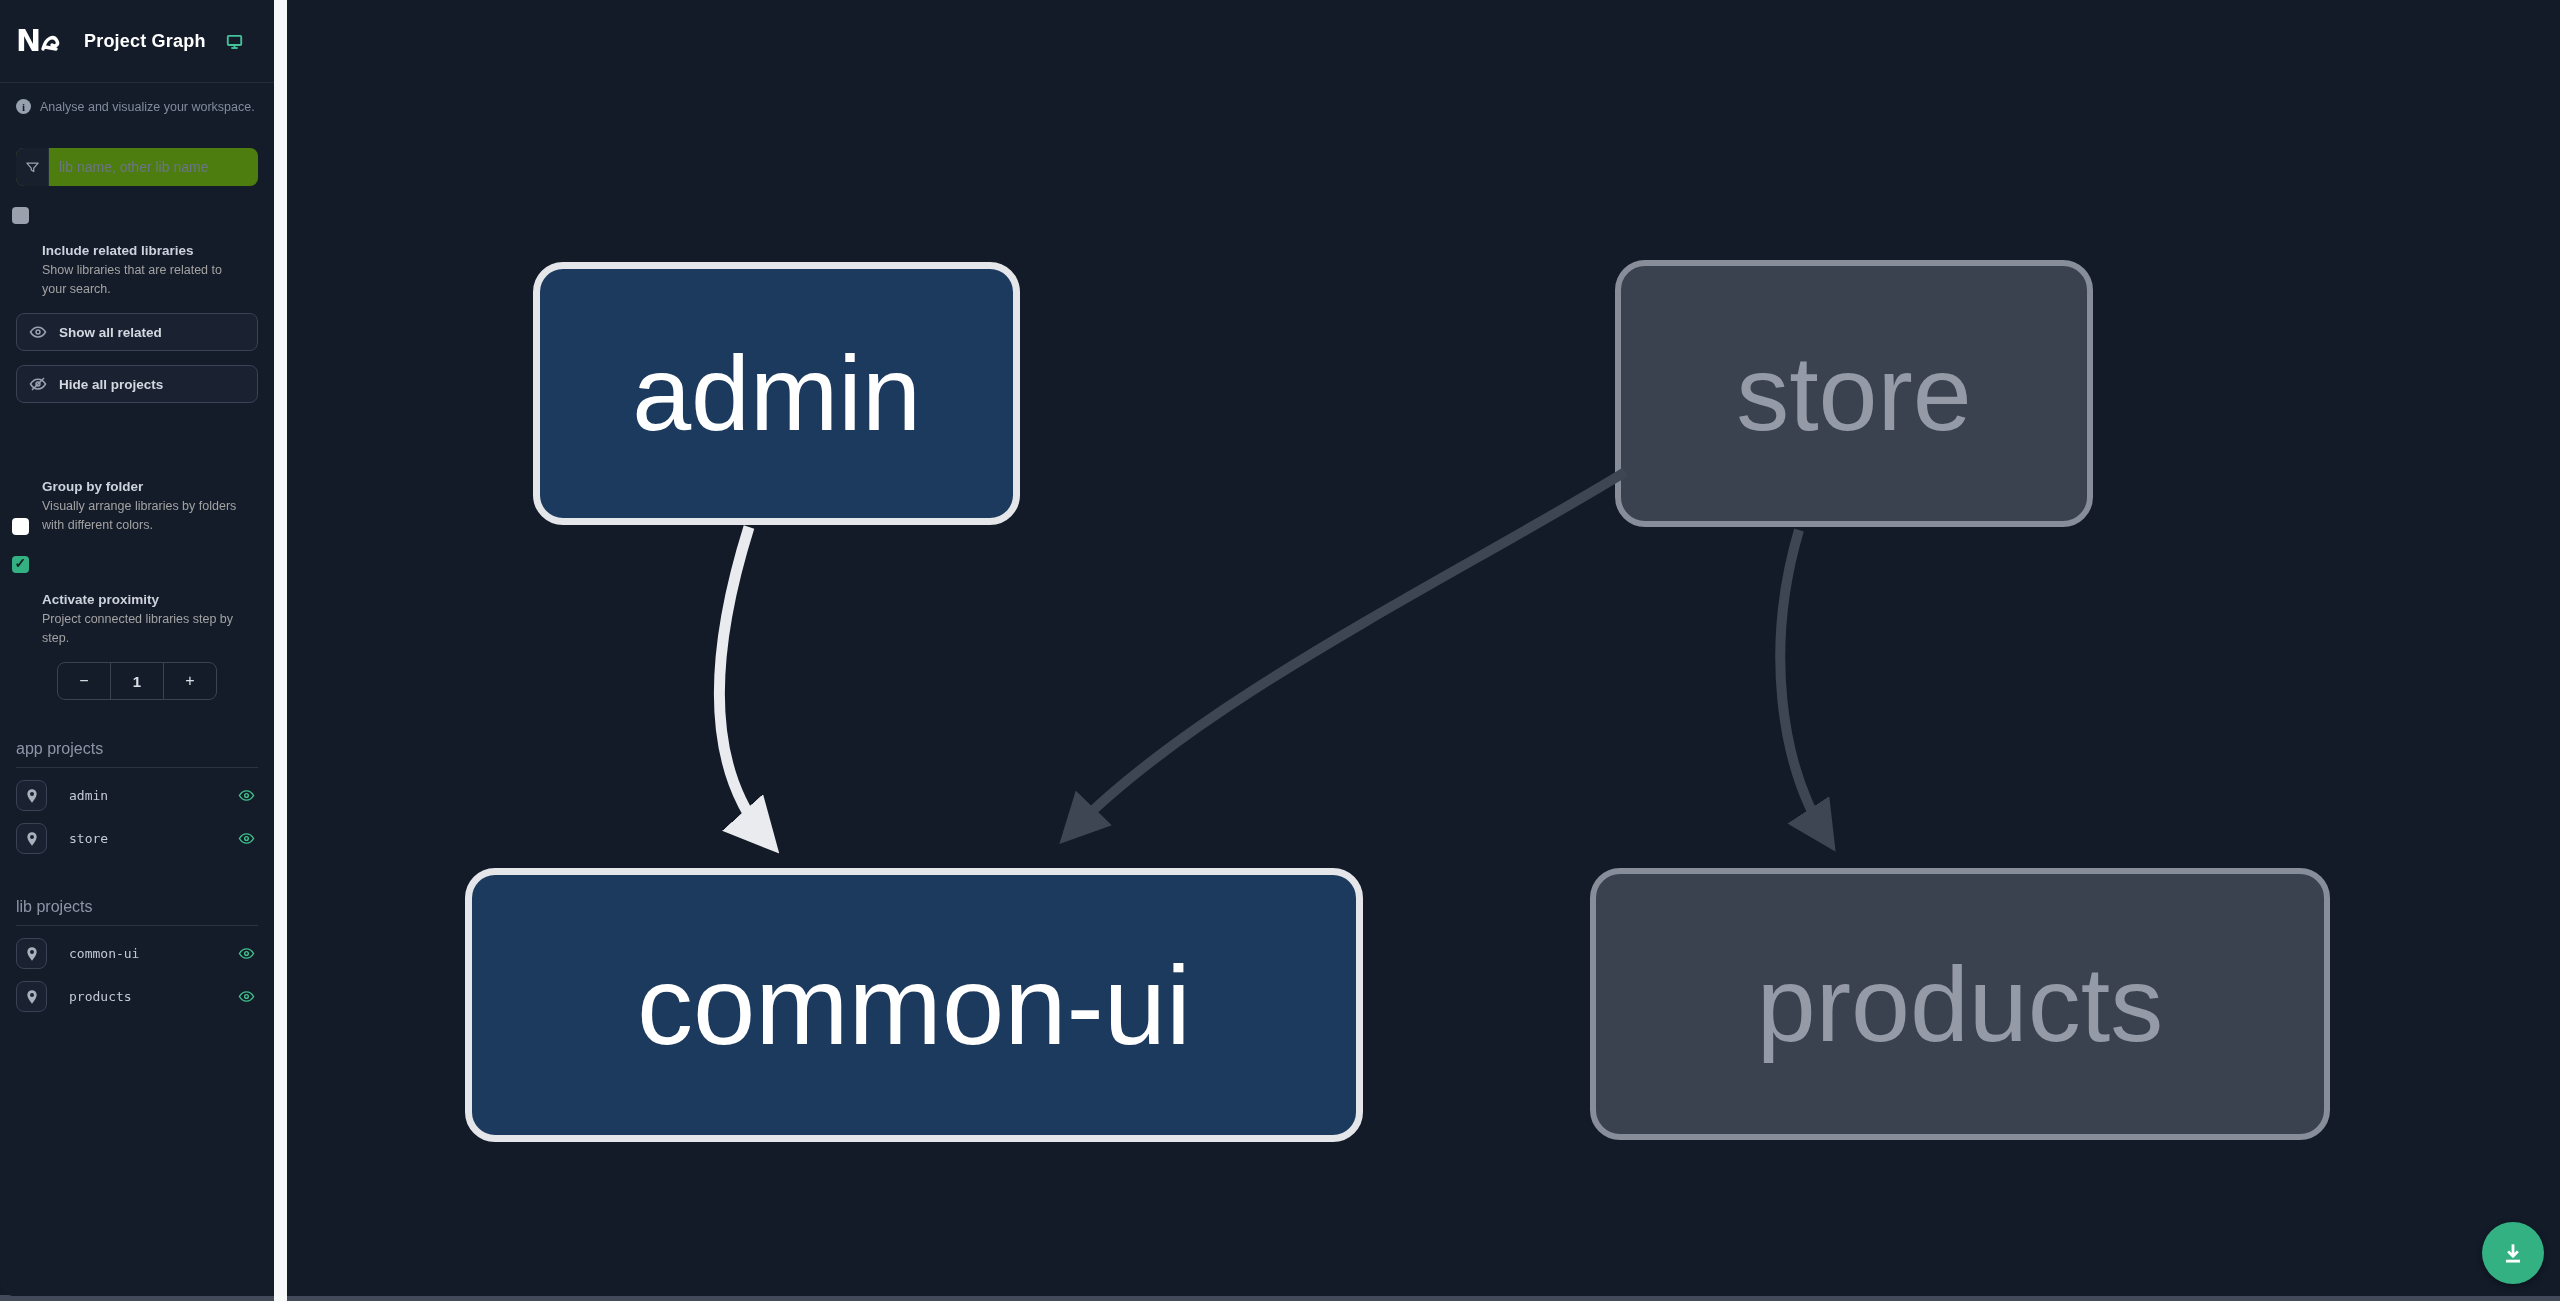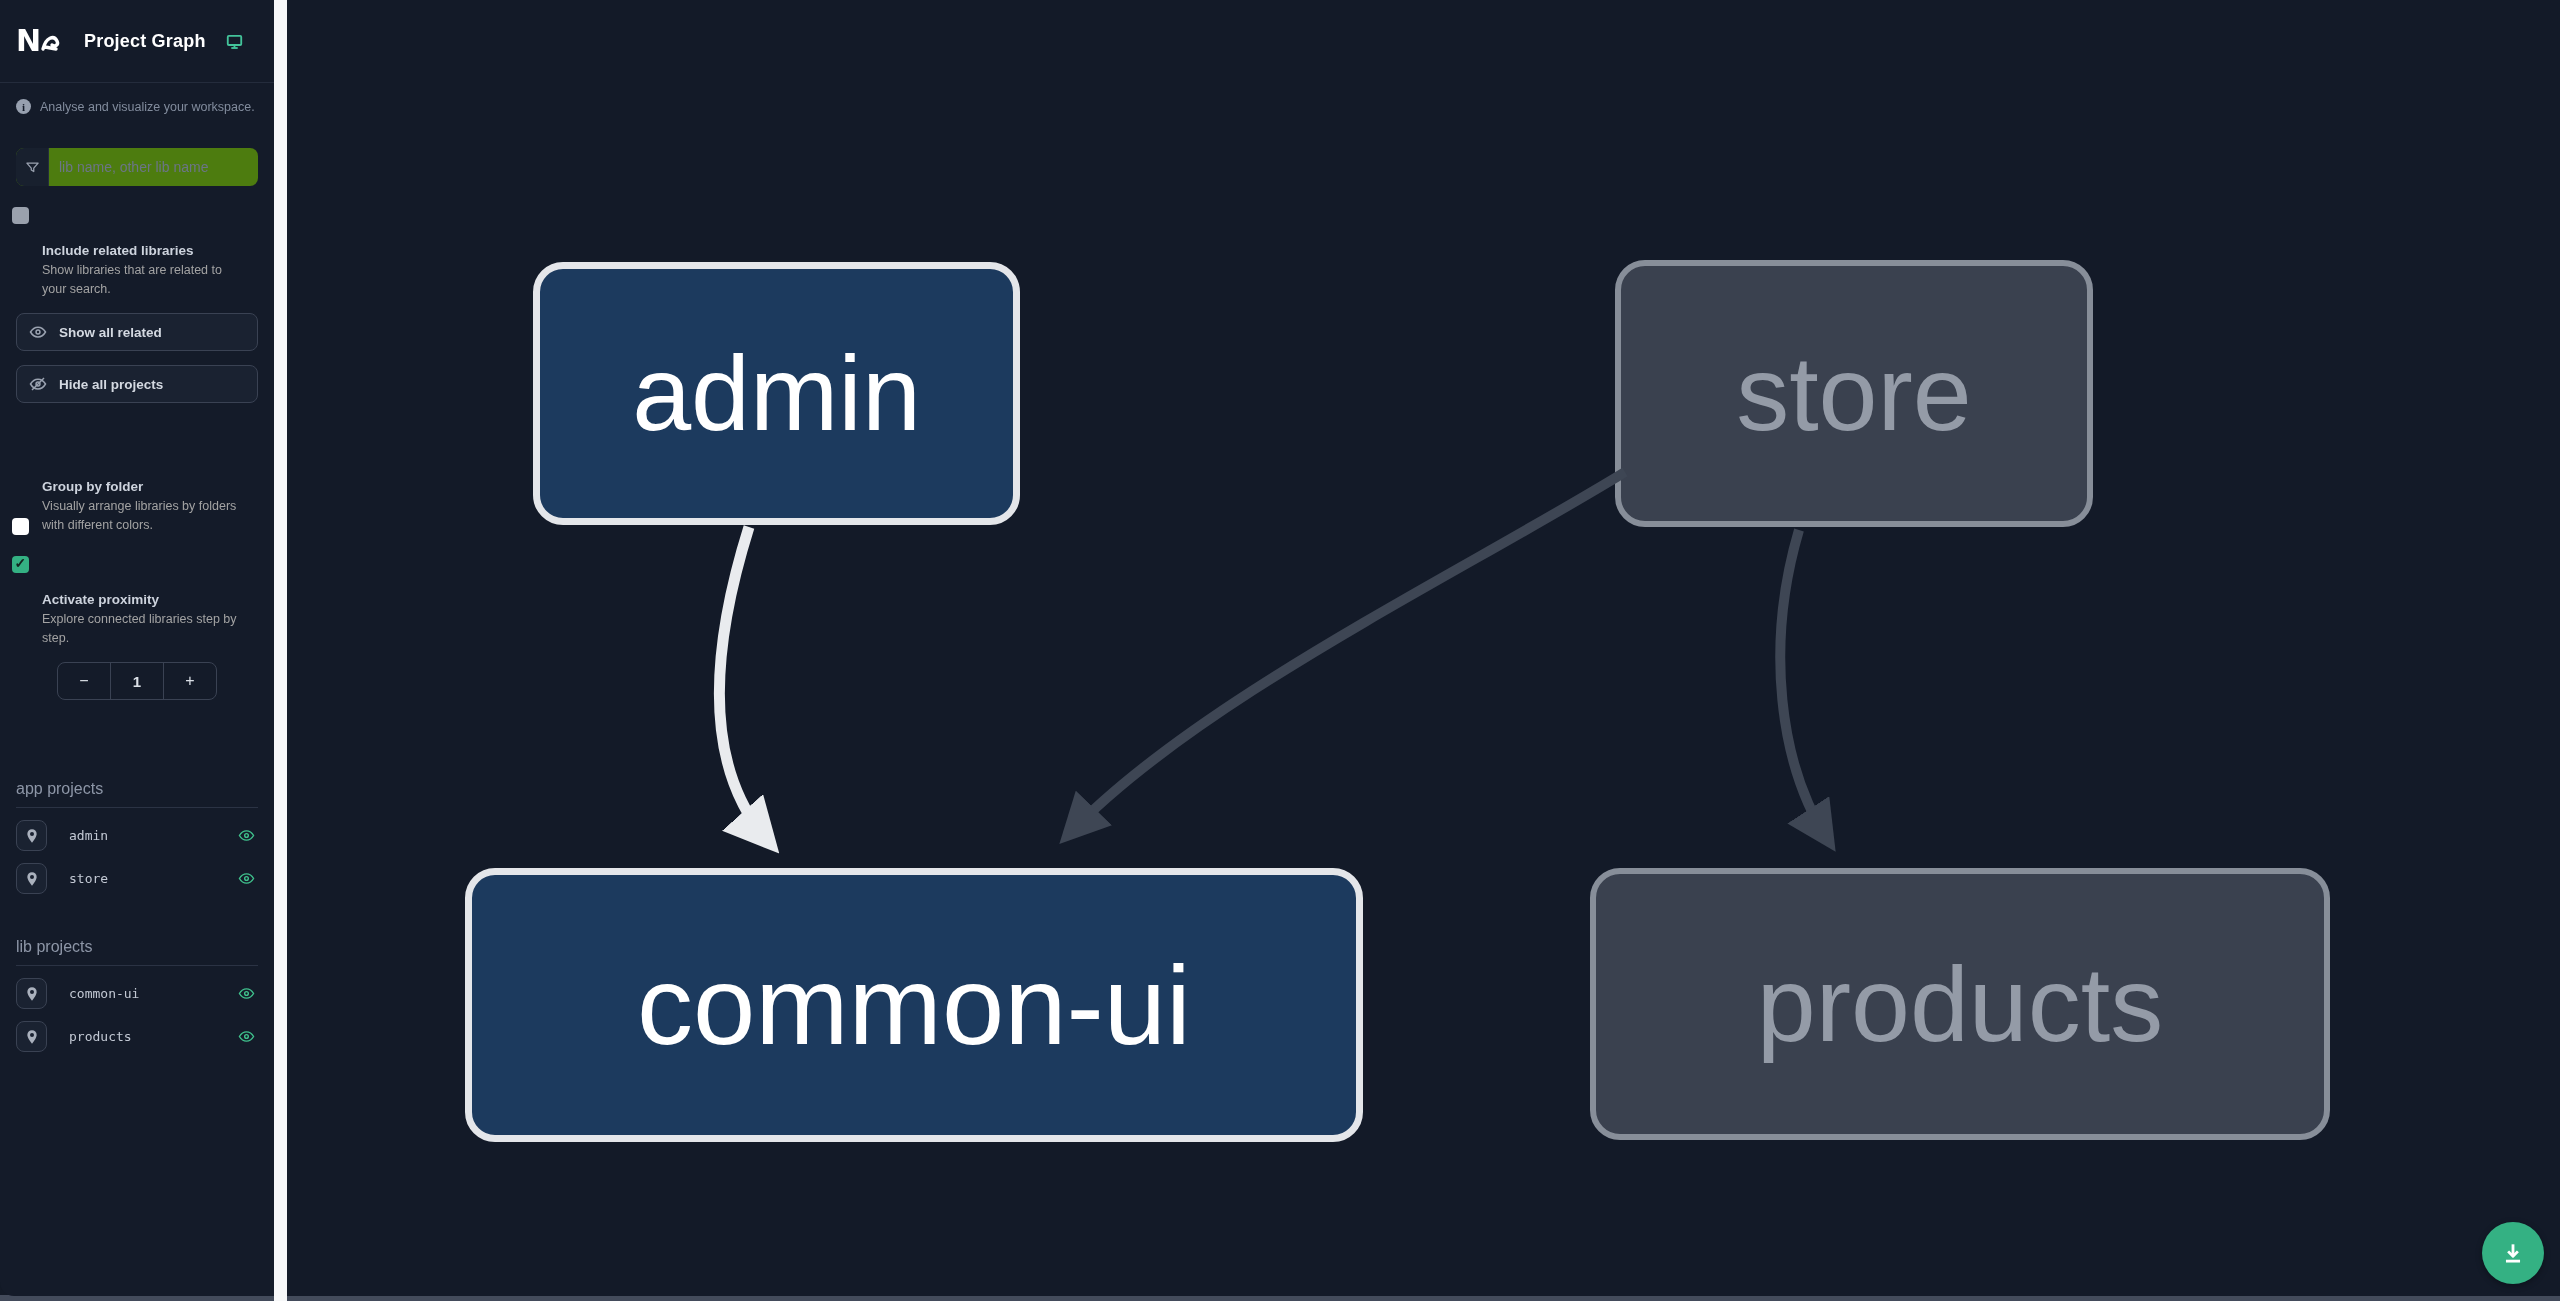--- a/index.html
+++ b/index.html
@@ -50,21 +50,21 @@
   .stepper { margin:14px 0 0 57px; width:160px; height:38px; display:flex;
              border:1px solid #3a4253; border-radius:8px; overflow:hidden; }
   .stepper > div { flex:1; display:flex; align-items:center; justify-content:center;
                    color:#dbe0e7; font-size:16px; }
   .stepper .st-dec { border-right:1px solid #3a4253; cursor:pointer; }
   .stepper .st-inc { border-left:1px solid #3a4253; cursor:pointer; }
   .stepper .st-val { font-weight:bold; font-size:15px; }
 
   .section { margin:0 16px; }
   .section-h { color:#8d96a7; font-size:16px; padding-bottom:9px; border-bottom:1px solid #2b3344; }
-  .sec-app { margin-top:80px; }
+  .sec-app { margin-top:40px; }
   .sec-e2e { margin-top:30px; }
   .sec-lib { margin-top:44px; }
   .prow { display:flex; align-items:center; margin-top:12px; position:relative; height:31px; }
   .focus-btn { width:31px; height:31px; border:1px solid #3a4253; border-radius:8px; background:#1a2231;
                display:flex; align-items:center; justify-content:center; cursor:pointer; flex:none; }
   .prow-label { margin-left:22px; color:#c3c9d4; font-size:13px; font-family:"DejaVu Sans Mono", monospace; }
   .prow-eye { position:absolute; right:2px; top:7px; cursor:pointer; display:flex; }
 
   
   .resizer { width:13px; height:1301px; background:#f6f7f8; flex:none; cursor:col-resize; z-index:3; }
@@ -156,21 +156,21 @@
         <div>
           <div class="opt-label">Group by folder</div>
           <div class="opt-desc">Visually arrange libraries by folders with different colors.</div>
         </div>
       </div>
 
       <div class="opt">
         <span class="cbx checked"></span>
         <div>
           <div class="opt-label">Activate proximity</div>
-          <div class="opt-desc">Explore connected libraries step by step.</div>
+          <div class="opt-desc">Project connected libraries step by step.</div>
         </div>
       </div>
 
       <div class="stepper">
         <div class="st-dec">−</div>
         <div class="st-val">1</div>
         <div class="st-inc">+</div>
       </div>
 
       <div class="section sec-app">

